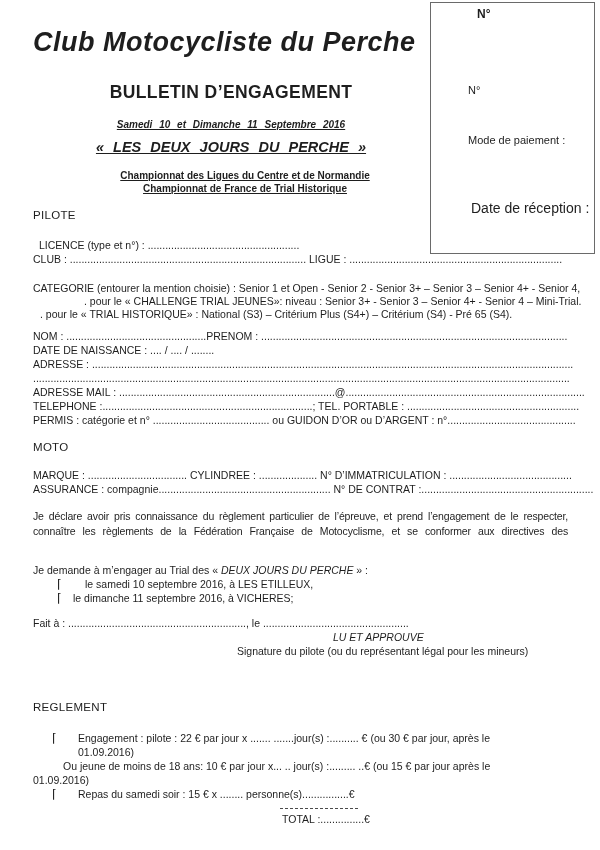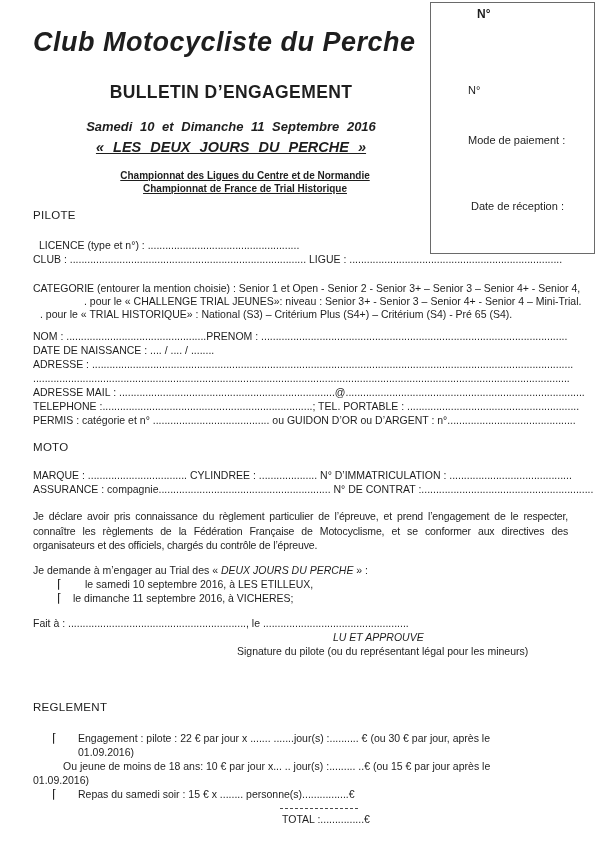--- a/index.html
+++ b/index.html
@@ -5,30 +5,30 @@
   html,body { margin:0; padding:0; background:#ffffff; }
   .page {
     position:relative; width:600px; height:850px; background:#ffffff;
     font-family:"Liberation Sans","DejaVu Sans",sans-serif;
     font-size:10.5px; color:#1e1e1e; overflow:hidden;
   }
   .t { position:absolute; white-space:nowrap; }
   .club-title { font-size:27px; font-weight:bold; font-style:italic; letter-spacing:0.5px; }
   .hdr-center { left:0; width:462px; text-align:center; }
   .form-title { font-size:17.5px; font-weight:bold; letter-spacing:0.4px; }
-  .event-dates { font-size:13px; font-weight:bold; font-style:italic; word-spacing:4px; }
+  .event-dates { font-size:10px; font-weight:bold; font-style:italic; text-decoration:underline; word-spacing:4px; }
   .event-name  { font-size:14.5px; font-weight:bold; font-style:italic; text-decoration:underline; word-spacing:5px; }
   .champ { font-size:10px; font-weight:bold; text-decoration:underline;padding-left:14px; }
   .section { font-size:11.5px; letter-spacing:0.3px; }
   .corner-box { position:absolute; left:430px; top:2px; width:163px; height:250px; border:1px solid #6a6a6a; }
   .corner-box .t { position:absolute; }
   .cb-n1 { left:46px; top:4px; font-size:12px; font-weight:bold; }
   .cb-n2 { left:37px; top:81px; font-size:11px; }
   .cb-pay { left:37px; top:131px; font-size:11px; }
-  .cb-rec { left:40px; top:197px; font-size:11px; }
+  .cb-rec { left:40px; top:197px; font-size:14px; }
   .just { text-align:justify; text-align-last:justify; width:535px; white-space:normal; letter-spacing:-0.15px; }
   .just-last { width:535px; white-space:normal; letter-spacing:-0.15px; }
   .ital { font-style:italic; }
   .cbx { font-size:12px; }
   .dash-rule { position:absolute; left:280px; top:808px; width:78px; border-top:1.5px dashed #4a4a4a; }
 </style>
 </head>
 <body>
 
 <div class="page">
@@ -64,21 +64,20 @@
   <div class="t" style="left:33px; top:386px;">ADRESSE MAIL : ..........................................................................@..................................................................................</div>
   <div class="t" style="left:33px; top:400px;">TELEPHONE :........................................................................; TEL. PORTABLE : ...........................................................</div>
   <div class="t" style="left:33px; top:414px;">PERMIS : catégorie et n° ........................................  ou GUIDON D’OR ou D’ARGENT : n°............................................</div>
 
   <div class="t section" style="left:33px; top:441px;">MOTO</div>
   <div class="t" style="left:33px; top:469px;">MARQUE : ..................................  CYLINDREE : ....................   N° D’IMMATRICULATION : ..........................................</div>
   <div class="t" style="left:33px; top:483px;">ASSURANCE : compagnie...........................................................  N° DE CONTRAT :...........................................................</div>
 
   <div class="t just" style="left:33px; top:510px;">Je déclare avoir pris connaissance du règlement particulier de l’épreuve, et prend l’engagement de le respecter,</div>
   <div class="t just" style="left:33px; top:524.5px;">connaître les règlements de la Fédération Française de Motocyclisme, et se conformer aux directives des</div>
-  <div class="t just-last" style="left:33px; top:539px;">organisateurs et des officiels, chargés du contrôle de l’épreuve.</div>
 
   <div class="t" style="left:33px; top:564px;">
     <span>Je demande à m’engager au Trial des « </span><span class="ital">DEUX JOURS DU PERCHE</span><span> » :</span>
   </div>
   <div class="t cbx" style="left:57px; top:577px;">⌈</div>
   <div class="t" style="left:85px; top:578px;">le samedi 10 septembre 2016, à LES ETILLEUX,</div>
   <div class="t cbx" style="left:57px; top:591px;">⌈</div>
   <div class="t" style="left:73px; top:592px;">le dimanche 11 septembre 2016, à VICHERES;</div>
 
   <div class="t" style="left:33px; top:617px;">Fait à : ............................................................., le ..................................................</div>

